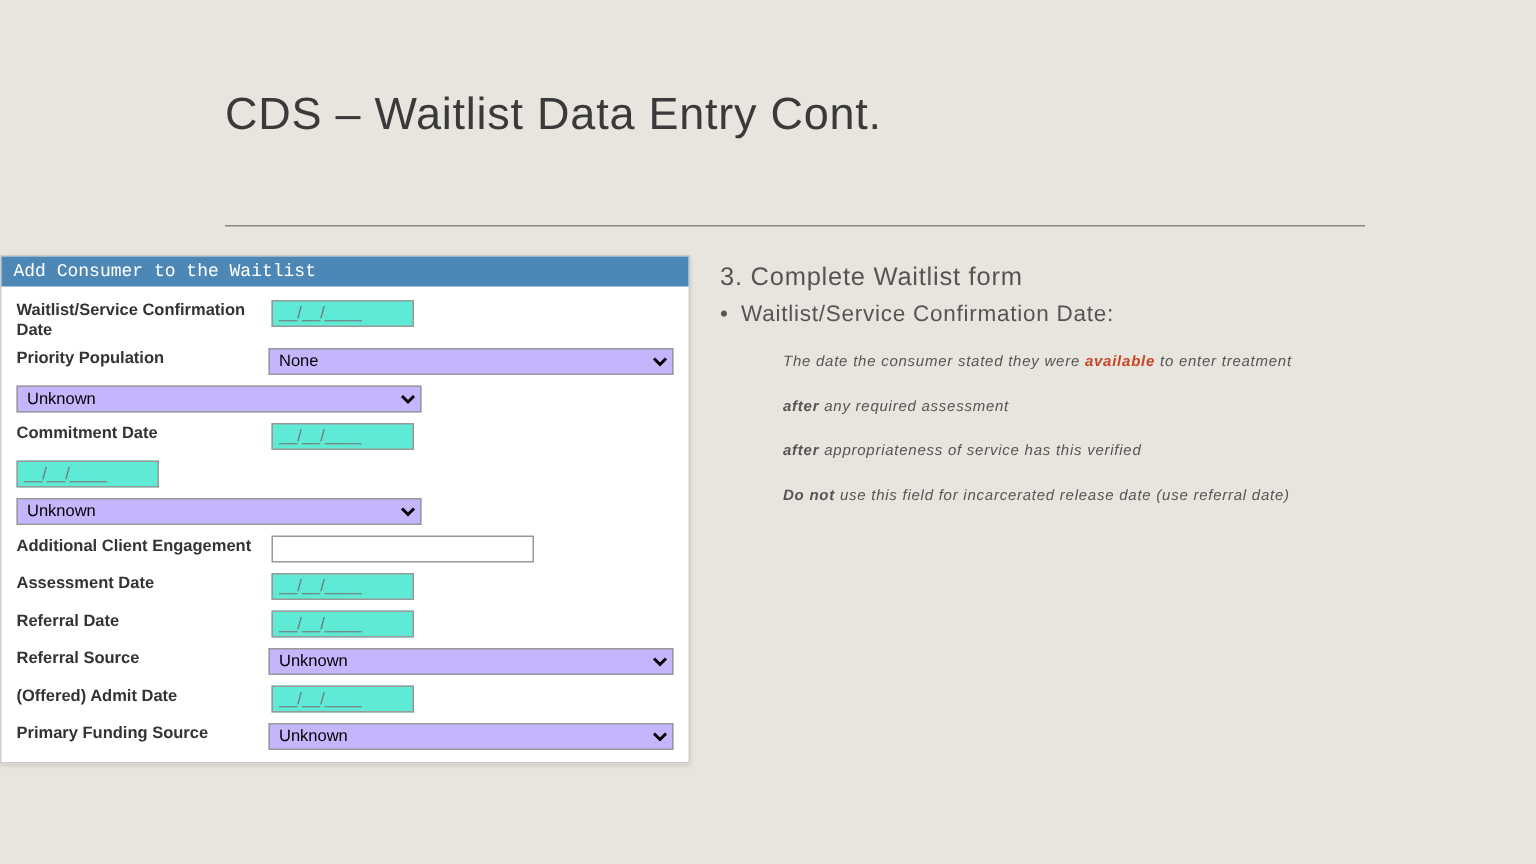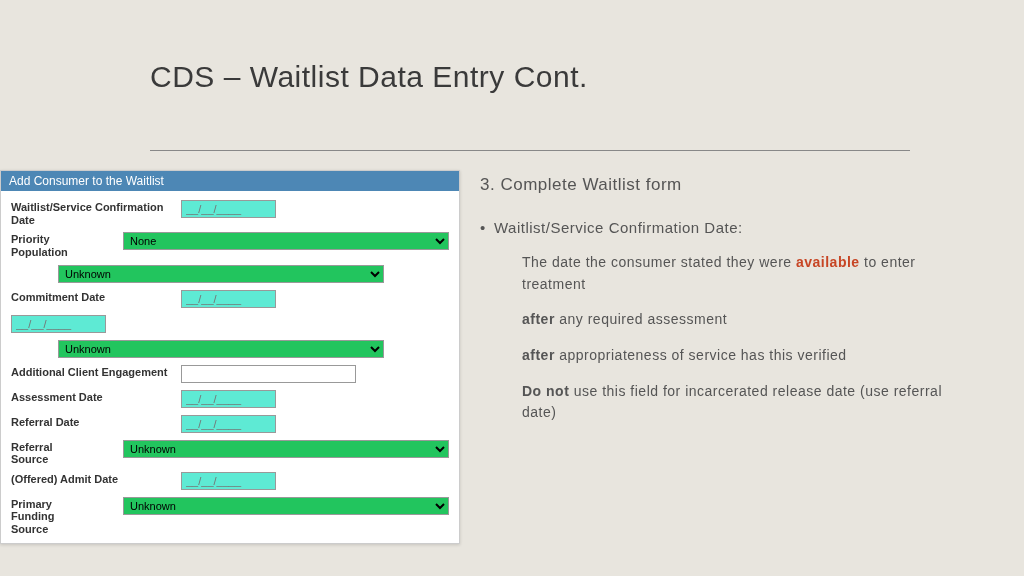--- a/index.html
+++ b/index.html
@@ -36,20 +36,21 @@
     background: #fff;
     border: 1px solid #ccc;
     box-shadow: 0 1px 3px rgba(0,0,0,0.15);
     font-family: Tahoma, Arial, sans-serif;
   }
   .panel-header {
     background: #4d87b5;
     color: #fff;
     font-size: 12px;
     padding: 3px 8px;
+    font-family: Liberation Mono, monospace;
   }
   .form-body { padding: 8px 10px 2px 10px; }
   .row {
     display: flex;
     align-items: flex-start;
     margin-bottom: 5px;
     min-height: 20px;
   }
   .lbl {
     width: 170px;
@@ -64,28 +65,27 @@
     width: 95px;
     height: 18px;
     border: 1px solid #999;
     background: #5eead4;
     font-size: 11px;
     color: #777;
     padding: 0 4px;
     font-family: inherit;
   }
   .select {
-    width: 326px;
+    width: 270px;
     height: 18px;
     border: 1px solid #999;
-    background: #22c55e;
+    background: #c4b5fd;
     font-size: 11px;
     padding: 0 2px;
     font-family: inherit;
-    margin-left: 47px;
   }
   .text-input {
     width: 175px;
     height: 18px;
     border: 1px solid #999;
     background: #fff;
     font-size: 11px;
     padding: 0 4px;
   }
   .btn-row {
@@ -109,32 +109,33 @@
     position: absolute;
     top: 175px;
     left: 480px;
     width: 500px;
     color: #555;
     font-family: Verdana, Geneva, sans-serif;
     letter-spacing: 0.5px;
   }
   .step {
     font-size: 17px;
-    margin-bottom: 24px;
+    margin-bottom: 6px;
   }
   .bullet-line {
     font-size: 15px;
     margin-bottom: 16px;
   }
   .bullet-dot { display:inline-block; width:14px; }
   .sub {
     margin-left: 42px;
-    font-size: 14px;
+    font-size: 10px;
     line-height: 1.55;
     margin-bottom: 14px;
+    font-style: italic;
   }
   .hl { color: #c74524; font-weight: bold; }
   .b  { font-weight: bold; }
 </style>
 </head>
 <body>
 
 <div class="title">CDS – Waitlist Data Entry Cont.</div>
 <div class="hr"></div>
 

